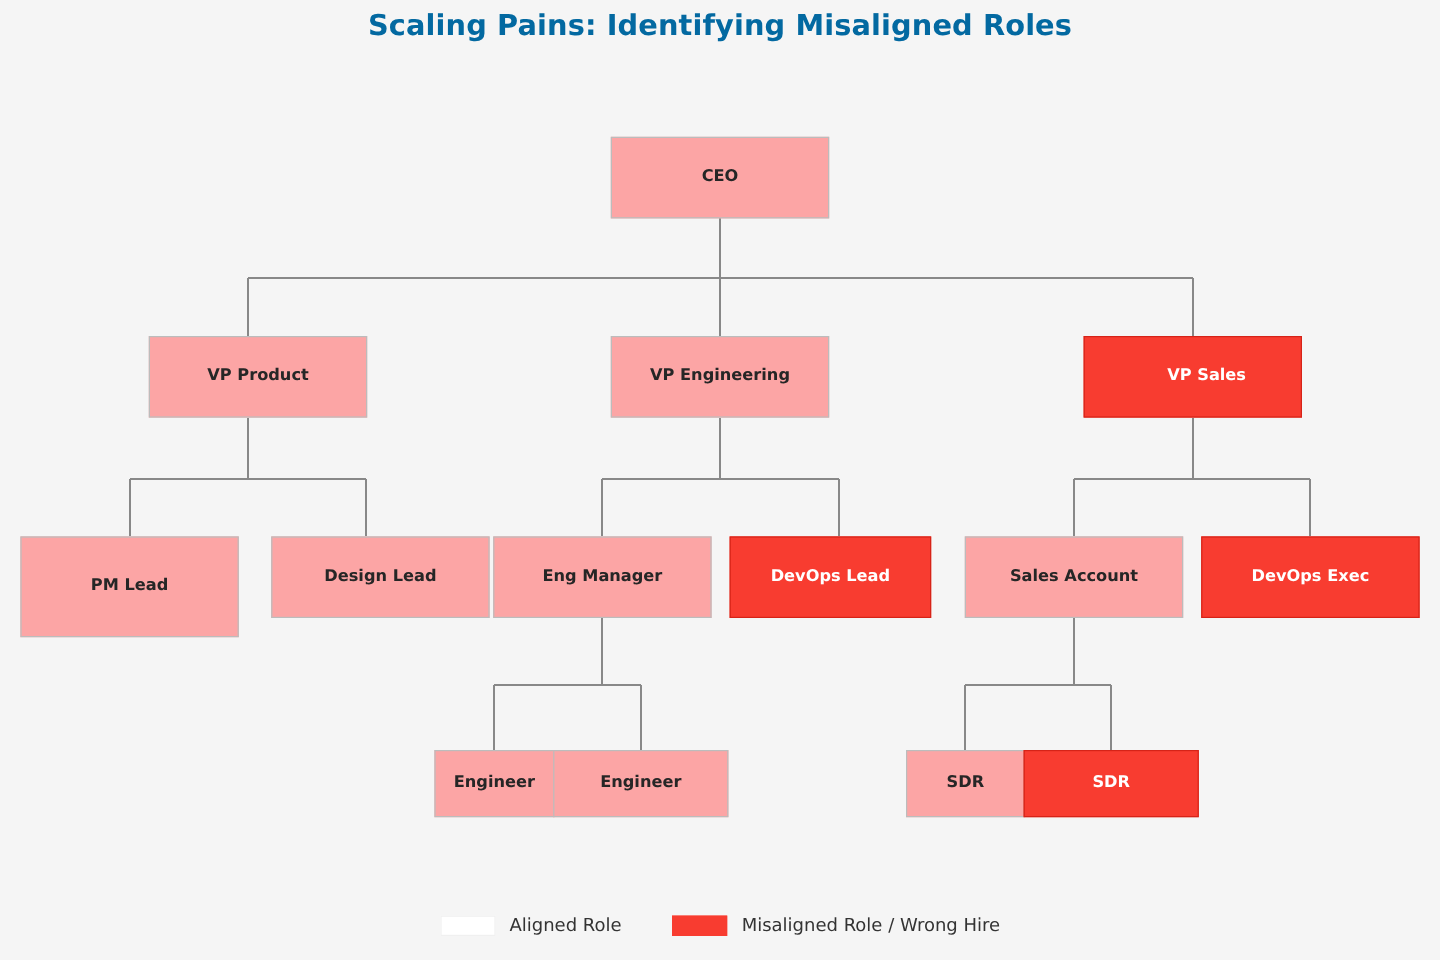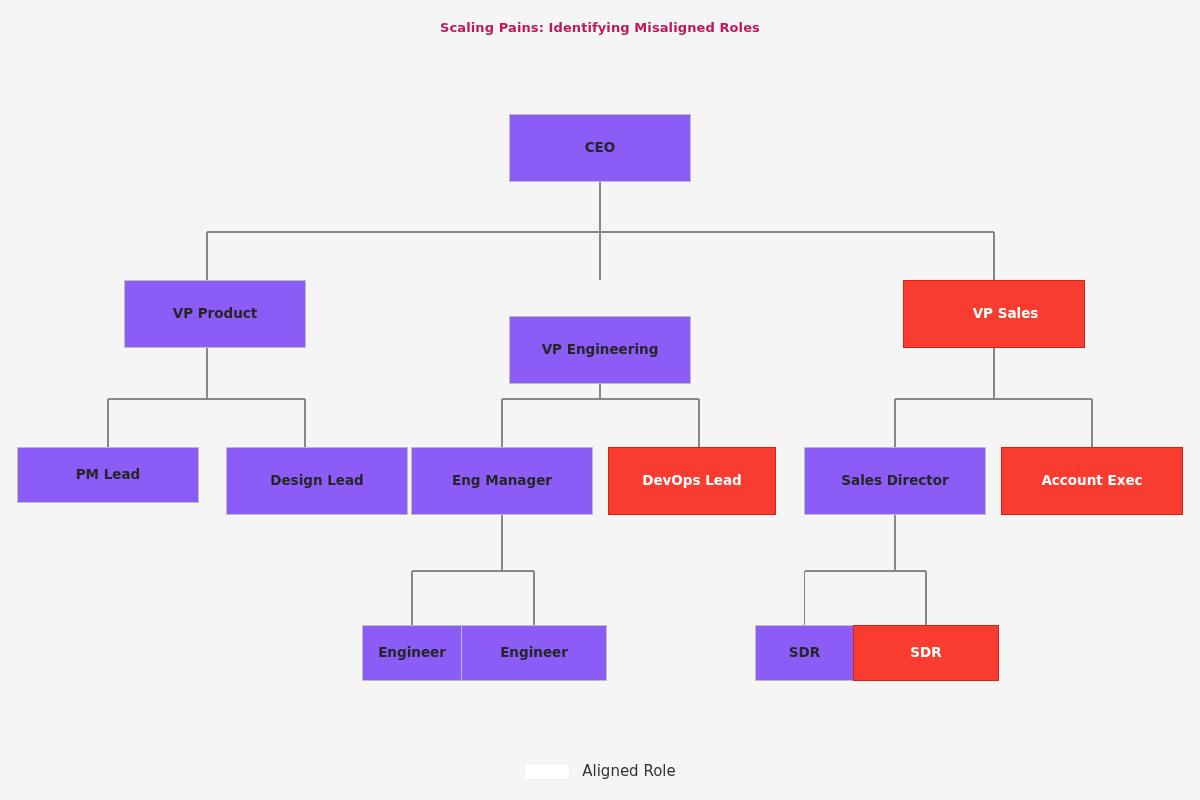--- a/index.html
+++ b/index.html
@@ -17,26 +17,26 @@
   #chart-root {
     position: absolute;
     left: 0;
     top: 0;
     width: 1200px;
     height: 800px;
   }
   #chart-title {
     position: absolute;
     left: 0;
-    top: 20px;
+    top: 7px;
     width: 1200px;
     text-align: center;
-    font-size: 13px;
+    font-size: 24px;
     font-weight: bold;
-    color: #be185d;
+    color: #0369a1;
     letter-spacing: 0.1px;
   }
   .connector-layer {
     position: absolute;
     left: 0;
     top: 0;
     width: 1200px;
     height: 800px;
     pointer-events: none;
   }
@@ -44,21 +44,21 @@
     position: absolute;
     box-sizing: border-box;
     display: flex;
     align-items: center;
     justify-content: center;
     font-size: 13.5px;
     font-weight: bold;
     line-height: 1;
   }
   .node.aligned {
-    background: #8b5cf6;
+    background: #fca5a5;
     border: 1.6px solid #bcbcbc;
     color: #262626;
   }
   .node.misaligned {
     background: #f83c30;
     border: 1.6px solid #d62318;
     color: #ffffff;
   }
   #legend {
     position: absolute;
@@ -132,58 +132,62 @@
       <line x1="926" y1="571" x2="926" y2="625" stroke="#888888" stroke-width="1.8" shape-rendering="crispEdges"></line>
     </svg>
 
   <div id="nodes-layer">
       <div class="node aligned" style="left: 509px; top: 114px; width: 182px; height: 68px;">
         <span>CEO</span>
       </div>
       <div class="node aligned" style="left: 124px; top: 280px; width: 182px; height: 68px;">
         <span>VP Product</span>
       </div>
-      <div class="node aligned" style="left: 509px; top: 280px; width: 182px; height: 68px; margin-top: 36px;">
+      <div class="node aligned" style="left: 509px; top: 280px; width: 182px; height: 68px;">
         <span>VP Engineering</span>
       </div>
       <div class="node misaligned" style="left: 903px; top: 280px; width: 182px; height: 68px; padding-left: 23px;">
         <span>VP Sales</span>
       </div>
-      <div class="node aligned" style="left: 17px; top: 447px; width: 182px; height: 56px;">
+      <div class="node aligned" style="left: 17px; top: 447px; width: 182px; height: 84px;">
         <span>PM Lead</span>
       </div>
       <div class="node aligned" style="left: 214px; top: 447px; width: 182px; height: 68px; margin-left: 12px;">
         <span>Design Lead</span>
       </div>
       <div class="node aligned" style="left: 411px; top: 447px; width: 182px; height: 68px; justify-content: center;">
         <span>Eng Manager</span>
       </div>
       <div class="node misaligned" style="left: 608px; top: 447px; width: 168px; height: 68px;">
         <span>DevOps Lead</span>
       </div>
       <div class="node aligned" style="left: 804px; top: 447px; width: 182px; height: 68px;">
-        <span>Sales Director</span>
+        <span>Sales Account</span>
       </div>
       <div class="node misaligned" style="left: 1001px; top: 447px; width: 182px; height: 68px;">
-        <span>Account Exec</span>
+        <span>DevOps Exec</span>
       </div>
       <div class="node aligned" style="left: 362px; top: 625px; width: 100px; height: 56px;">
         <span>Engineer</span>
       </div>
       <div class="node aligned" style="left: 461px; top: 625px; width: 146px; height: 56px;">
         <span>Engineer</span>
       </div>
       <div class="node aligned" style="left: 755px; top: 625px; width: 99px; height: 56px;">
         <span>SDR</span>
       </div>
       <div class="node misaligned" style="left: 853px; top: 625px; width: 146px; height: 56px;">
         <span>SDR</span>
       </div>
     </div>
 
   <div id="legend">
       <div class="legend-item">
         <span class="legend-swatch aligned"></span>
         <span class="legend-label">Aligned Role</span>
       </div>
+      <div class="legend-item">
+        <span class="legend-swatch misaligned"></span>
+        <span class="legend-label">Misaligned Role / Wrong Hire</span>
+      </div>
     </div>
 
 </div>
 
 </body></html>

